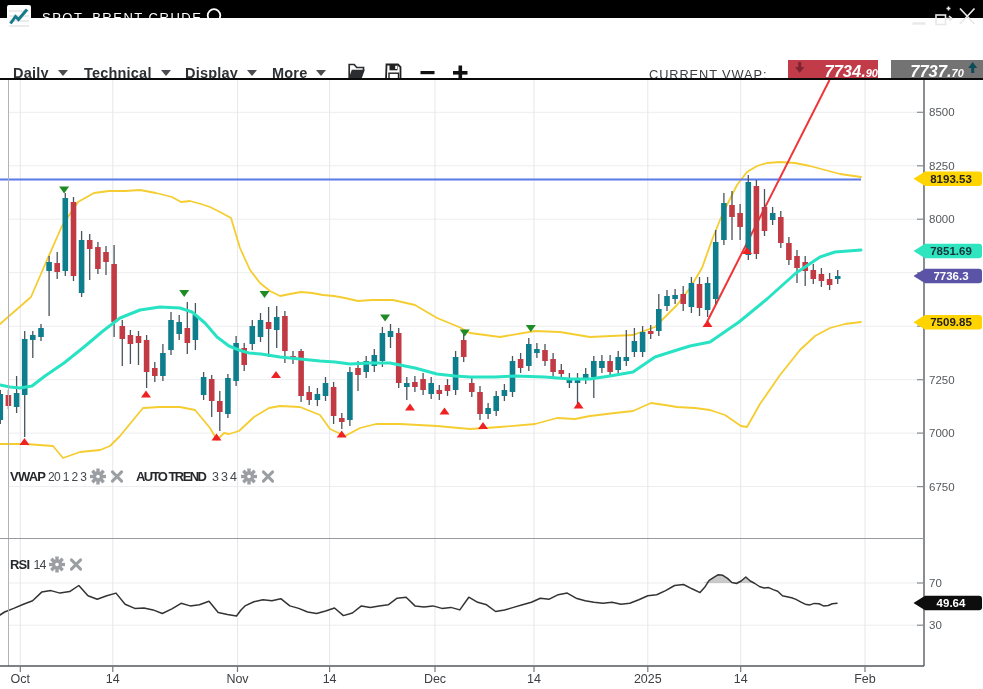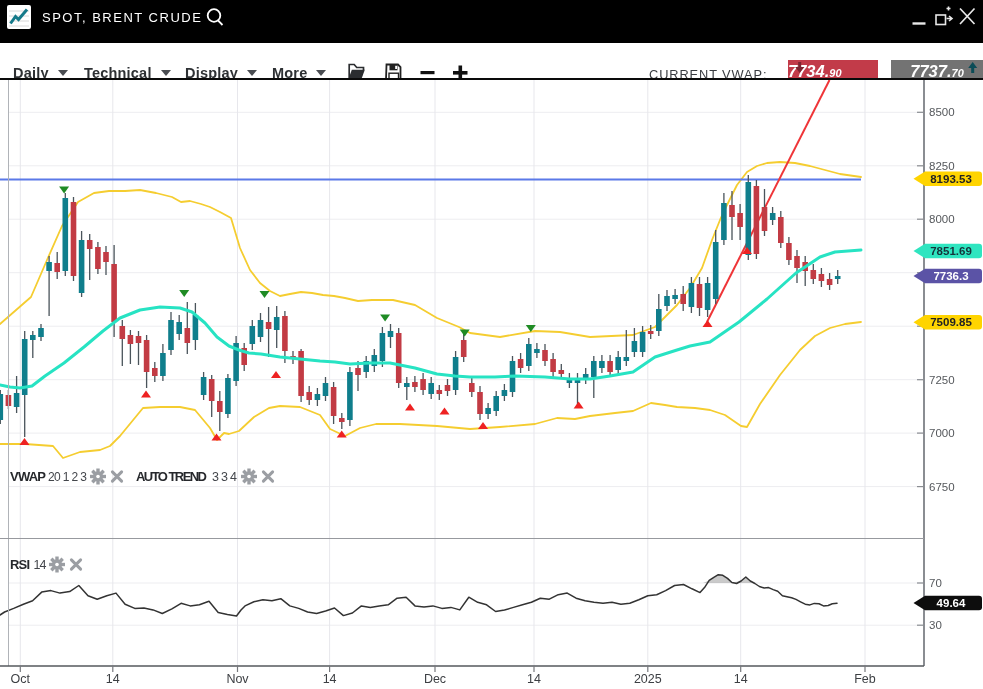--- a/index.html
+++ b/index.html
@@ -1,26 +1,26 @@
 <!DOCTYPE html>
 <html><head><meta charset="utf-8">
 <style>
 html,body{margin:0;padding:0;width:983px;height:689px;overflow:hidden;
 font-family:"Liberation Sans",sans-serif;background:#fff;position:relative}
-#titlebar{position:absolute;left:0;top:0;width:983px;height:43px;background:#000}
+#titlebar{position:absolute;left:0;top:0;width:983px;height:18px;background:#000}
 #toolbar{position:absolute;left:0;top:50px;width:902px;height:43px;background:#fff}
 #blackline{position:absolute;left:0;top:78px;width:983px;height:2px;background:#0a0a0a}
 .menu{position:absolute;top:15px;font-size:14.5px;font-weight:bold;color:#2e3134;letter-spacing:0.2px}
 .caret{display:inline-block;width:0;height:0;border-left:5.5px solid transparent;
 border-right:5.5px solid transparent;border-top:6px solid #4a4d52;margin-left:9px;
 vertical-align:2px}
 #curprice{position:absolute;left:649px;top:17px;font-size:12.8px;color:#3a3d42;
 letter-spacing:0.9px}
 #redbox{position:absolute;left:788px;top:10px;width:90px;height:23px;background:#c23b49;
-color:#fff;text-align:left;font-style:italic}
+color:#fff;text-align:right;font-style:italic}
 #tealbox{position:absolute;left:891px;top:10px;width:92px;height:23px;background:#737373;
 color:#fff;text-align:center;font-style:italic}
 .pr{font-size:16.5px;font-weight:bold;line-height:23px}
 .prs{font-size:11px}
 </style></head>
 <body>
 <div id="titlebar">
 <svg width="983" height="35" style="position:absolute;left:0;top:0">
 <rect x="7" y="5" width="24" height="24" rx="2" fill="#fff"></rect>
 <line x1="9" y1="11" x2="29" y2="11" stroke="#d8d8d8" stroke-width="1"></line>

